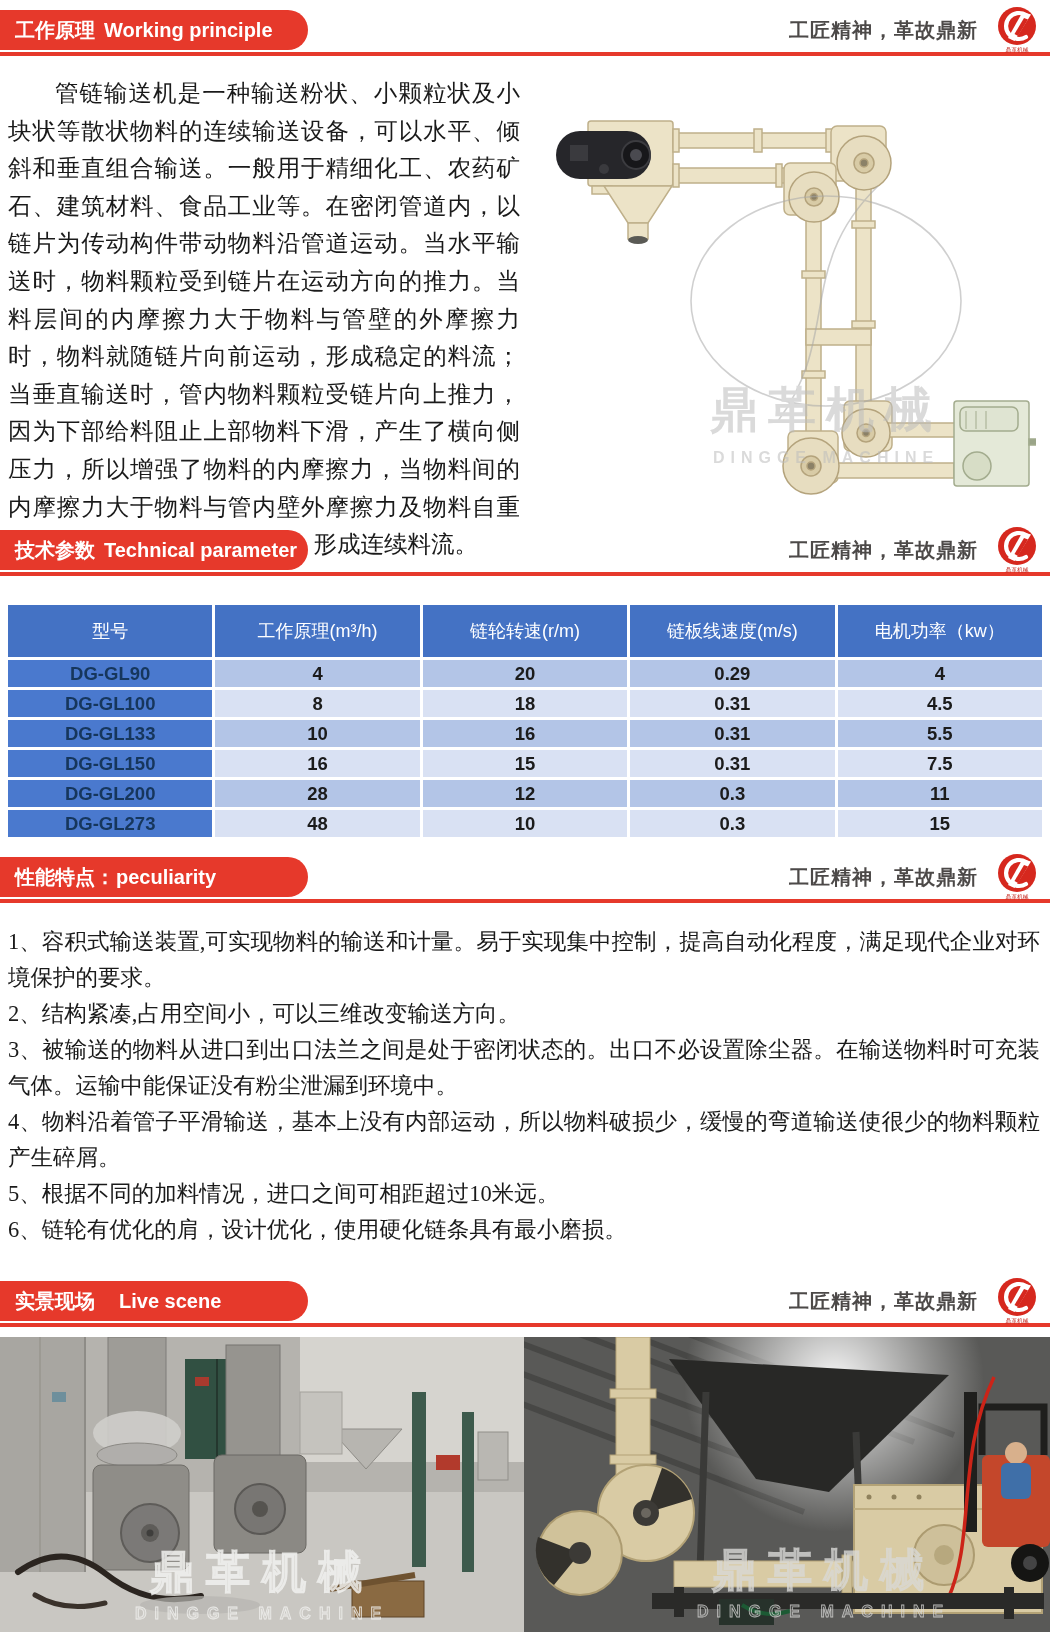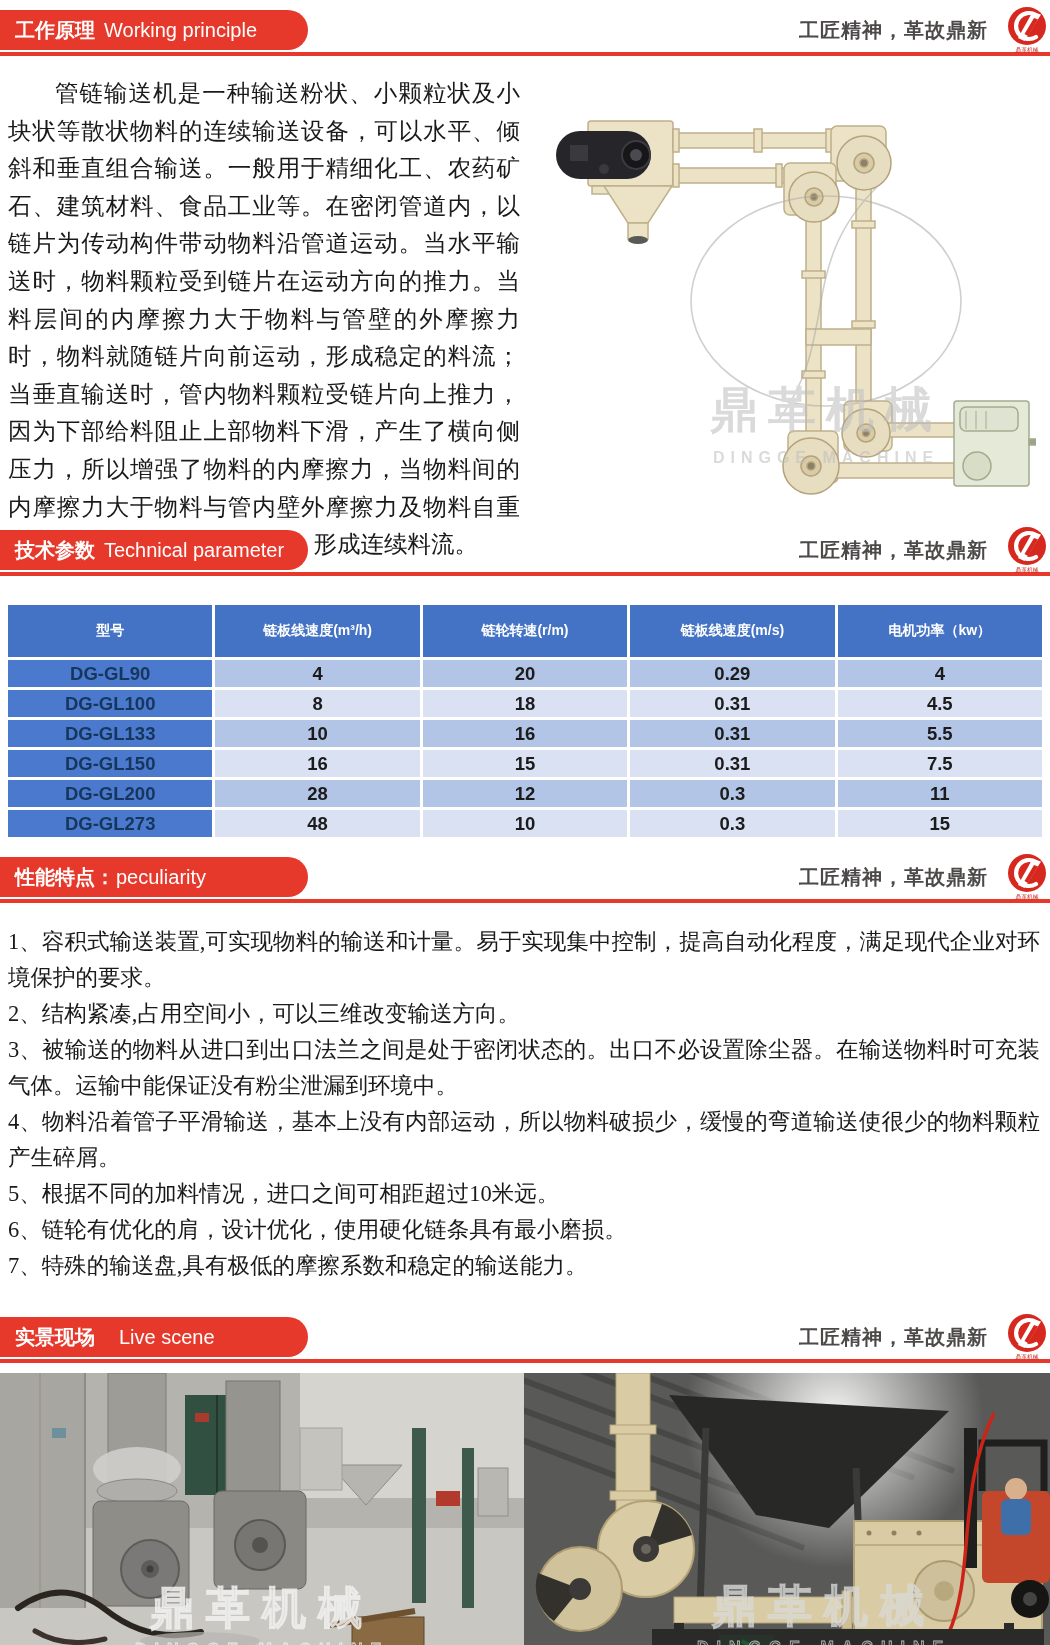--- a/index.html
+++ b/index.html
@@ -10,40 +10,40 @@
   html,body{margin:0;padding:0;background:#fff;}
   .page{position:relative;width:1050px;height:1645px;margin:0 auto;background:#fff;
         font-family:"Liberation Sans",sans-serif;overflow:hidden;}
   
   .section-header{margin-top:0;}
   .banner-row{display:flex;align-items:center;justify-content:space-between;height:40px;}
   .pill{background:var(--red);color:#fff;height:40px;width:308px;flex:0 0 308px;
         display:flex;align-items:center;padding:0 14px 0 15px;
         border-radius:0 20px 20px 0;}
   .pill .cn{font-size:20px;font-weight:bold;white-space:nowrap;}
-  .pill .en{font-size:20px;font-weight:normal;white-space:nowrap;margin-left:9px;}
+  .pill .en{font-size:20px;font-weight:bold;white-space:nowrap;margin-left:9px;}
   .pill.tight .en{margin-left:1px;}
   .pill.wide .en{margin-left:24px;}
-  .header-right{display:flex;align-items:center;gap:16px;}
+  .header-right{display:flex;align-items:center;gap:16px;padding-right:10px;}
   .slogan{font-size:20px;font-weight:bold;color:var(--slogan);letter-spacing:1px;white-space:nowrap;}
   .logo{width:46px;display:flex;flex-direction:column;align-items:center;line-height:1;}
   .logo svg{display:block;}
   .logo-caption{font-size:6.5px;color:#C4261D;margin-top:1px;white-space:nowrap;transform:scale(.9);}
   .rule{height:4px;background:var(--red);margin-top:2px;width:100%;}
   
   .wp-content{display:flex;padding:19px 8px 0 8px;height:474px;}
   .intro{width:512px;margin:0;font-family:"Liberation Serif","DejaVu Serif",serif;
          font-size:23.5px;line-height:37.6px;color:#1a1a1a;text-align:justify;text-indent:2em;}
   .diagram{position:relative;flex:1;height:452px;}
   .diagram svg{position:absolute;left:6px;top:-4px;}
   
   .table-wrap{padding:26px 5px 0 5px;}
   table{width:1040px;border-collapse:separate;border-spacing:3px;background:#fff;table-layout:fixed;}
-  thead td{background:var(--hdr-blue);color:#fff;font-size:14px;text-align:center;
-           height:52px;vertical-align:middle;font-weight:700;}
+  thead td{background:var(--hdr-blue);color:#fff;font-size:18px;text-align:center;
+           height:52px;vertical-align:middle;font-weight:400;}
   tbody td{height:27px;text-align:center;vertical-align:middle;font-size:18.5px;
            color:#1b1b1b;font-weight:bold;}
   tbody td:first-child{background:var(--model-blue);color:#16365C;font-weight:bold;}
   tbody tr:nth-child(odd) td:not(:first-child){background:var(--row-dark);}
   tbody tr:nth-child(even) td:not(:first-child){background:var(--row-light);}
   
   .features{padding:21px 10px 0 8px;font-family:"Liberation Serif","DejaVu Serif",serif;
             font-size:22.5px;line-height:36px;color:#1a1a1a;}
   .feature-item{text-align:justify;}
   
@@ -181,21 +181,21 @@
       </div>
     </div>
     <div class="rule"></div>
   </div>
 
   <div class="table-wrap">
     <table>
       <thead>
         <tr>
           <td>型号</td>
-          <td>链板线速度(m³/h)</td>
+          <td>工作原理(m³/h)</td>
           <td>链轮转速(r/m)</td>
           <td>链板线速度(m/s)</td>
           <td>电机功率（kw）</td>
         </tr>
       </thead>
       <tbody>
           <tr>
             <td>DG-GL90</td>
             <td>4</td>
             <td>20</td>
@@ -263,21 +263,20 @@
     <div class="rule"></div>
   </div>
 
   <div class="features">
       <div class="feature-item">1、容积式输送装置,可实现物料的输送和计量。易于实现集中控制，提高自动化程度，满足现代企业对环境保护的要求。</div>
       <div class="feature-item">2、结构紧凑,占用空间小，可以三维改变输送方向。</div>
       <div class="feature-item">3、被输送的物料从进口到出口法兰之间是处于密闭状态的。出口不必设置除尘器。在输送物料时可充装气体。运输中能保证没有粉尘泄漏到环境中。</div>
       <div class="feature-item">4、物料沿着管子平滑输送，基本上没有内部运动，所以物料破损少，缓慢的弯道输送使很少的物料颗粒产生碎屑。</div>
       <div class="feature-item">5、根据不同的加料情况，进口之间可相距超过10米远。</div>
       <div class="feature-item">6、链轮有优化的肩，设计优化，使用硬化链条具有最小磨损。</div>
-      <div class="feature-item">7、特殊的输送盘,具有极低的摩擦系数和稳定的输送能力。</div>
     </div>
 
   <div class="section-header" style="padding-top:33px;">
     <div class="banner-row">
       <div class="pill wide">
         <span class="cn">实景现场</span>
         <span class="en">Live scene</span>
       </div>
       <div class="header-right">
         <span class="slogan">工匠精神，革故鼎新</span>

